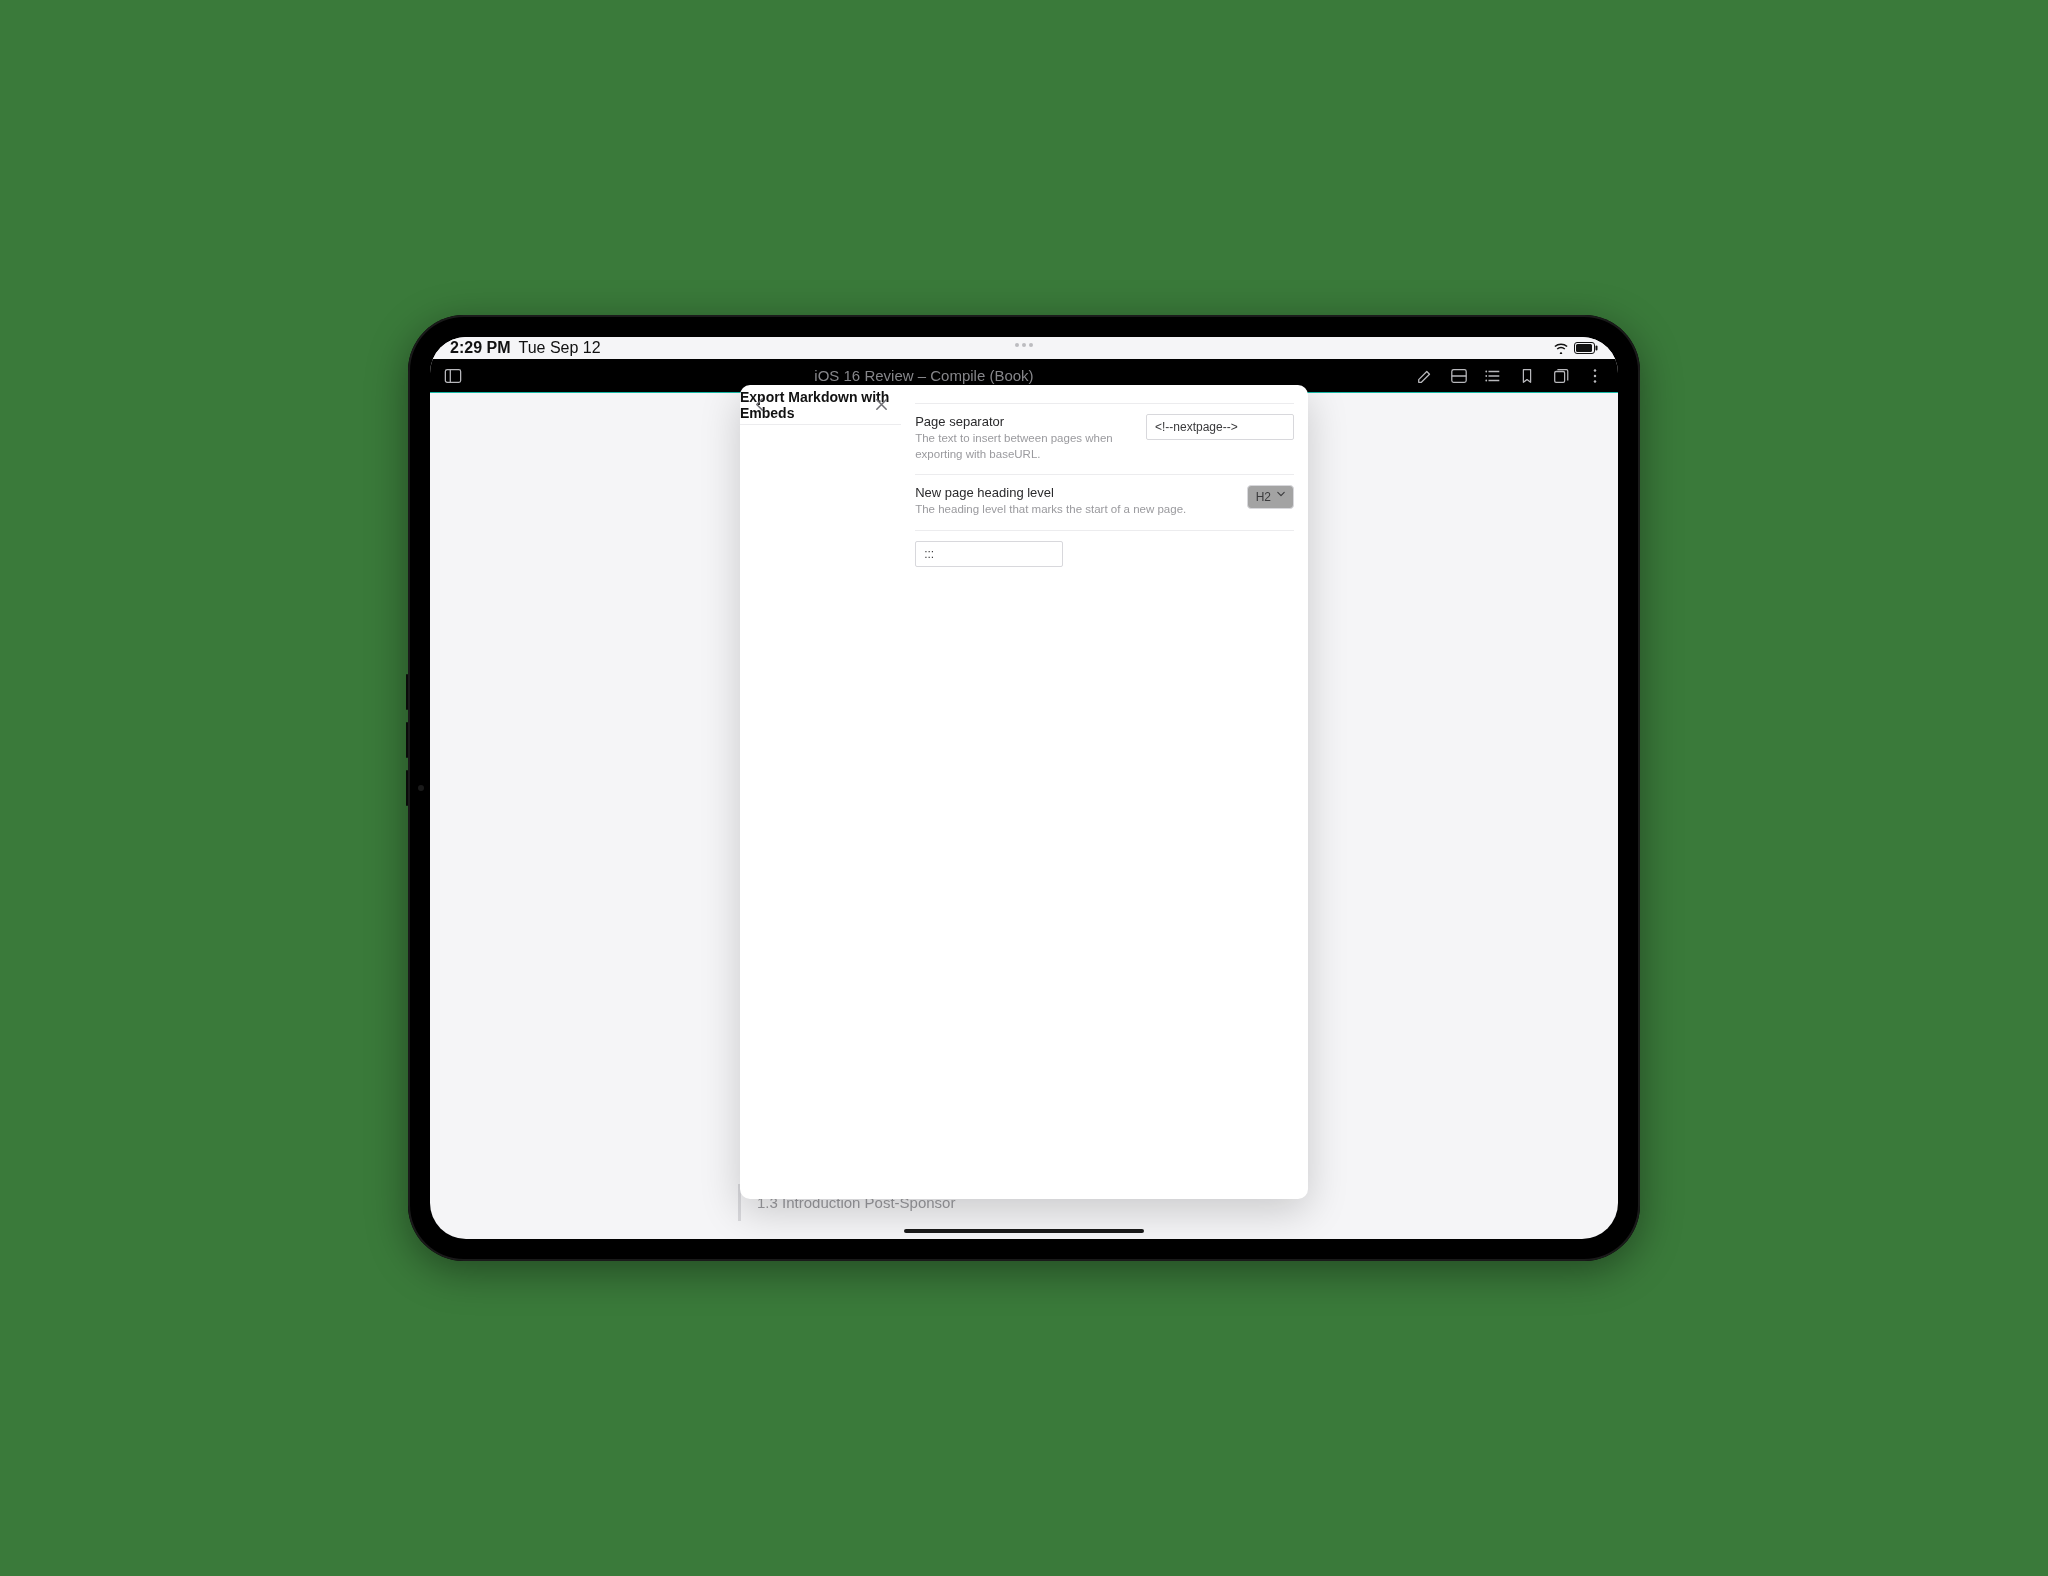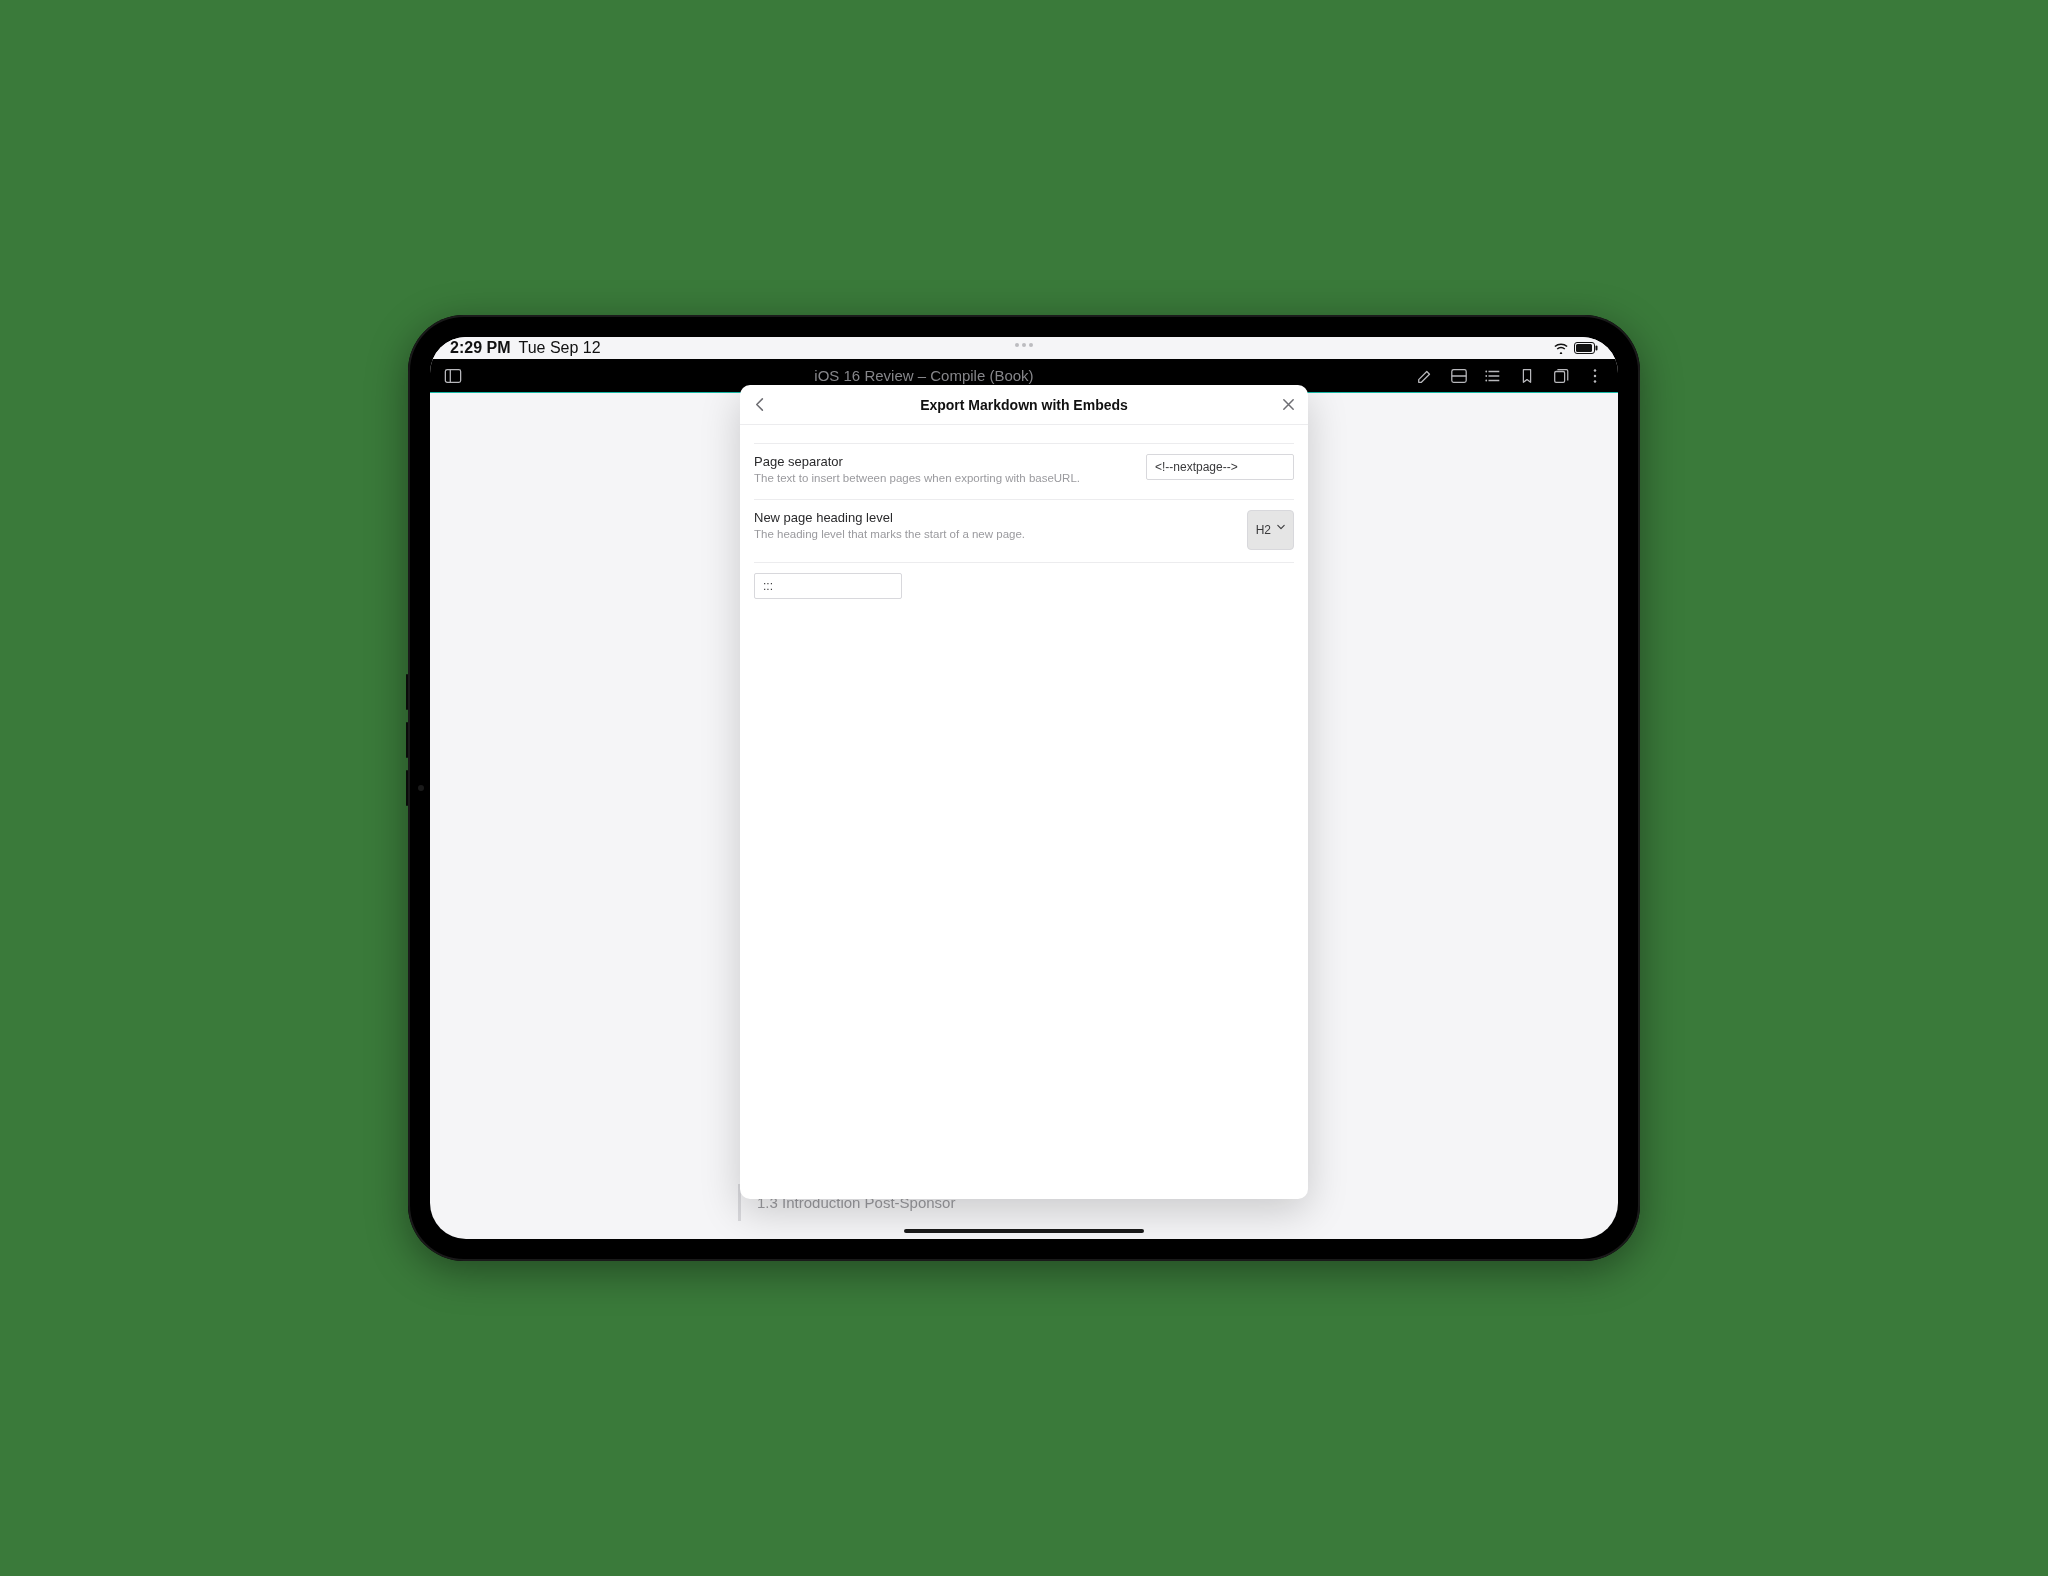--- a/index.html
+++ b/index.html
@@ -120,21 +120,21 @@
   
   .sheet {
     position:absolute;
     top: 48px;
     left: 50%; transform: translateX(-50%);
     width: 568px;
     height: 814px;
     background: #fff;
     border-radius: 10px;
     box-shadow: 0 12px 40px rgba(0,0,0,.18);
-    display:flex; flex-direction:column;
+    display:flex; flex-direction:row;
     overflow:hidden;
   }
   .sheet-header {
     height: 40px;
     border-bottom: 1px solid #ececee;
     display:flex; align-items:center; justify-content:center;
     position:relative;
   }
   .sheet-header .sh-title { font-size:14px; font-weight:600; color:#111; }
   .sheet-header .back, .sheet-header .close {
@@ -171,23 +171,23 @@
     font-size: 12px;
     color:#3a3a3c;
     background:#fff;
     outline:none;
   }
   .text-input.sm { width: 148px; }
 
   .select-pill {
     display:flex; align-items:flex-start; gap:6px;
     border:1px solid #d8d8dc; border-radius:4px;
-    padding: 12px 8px;
+    padding: 4px 8px;
     font-size:12px; color:#3a3a3c;
-    background:#e5e5e5; cursor:pointer;
+    background:#a3a3a3; cursor:pointer;
   }
   .select-pill .caret { width:8px; height:8px; }
   .select-pill svg { display:block; }
 
 </style>
 </head>
 <body>
 
 <div class="device">
   <div class="camera-dot"></div>

